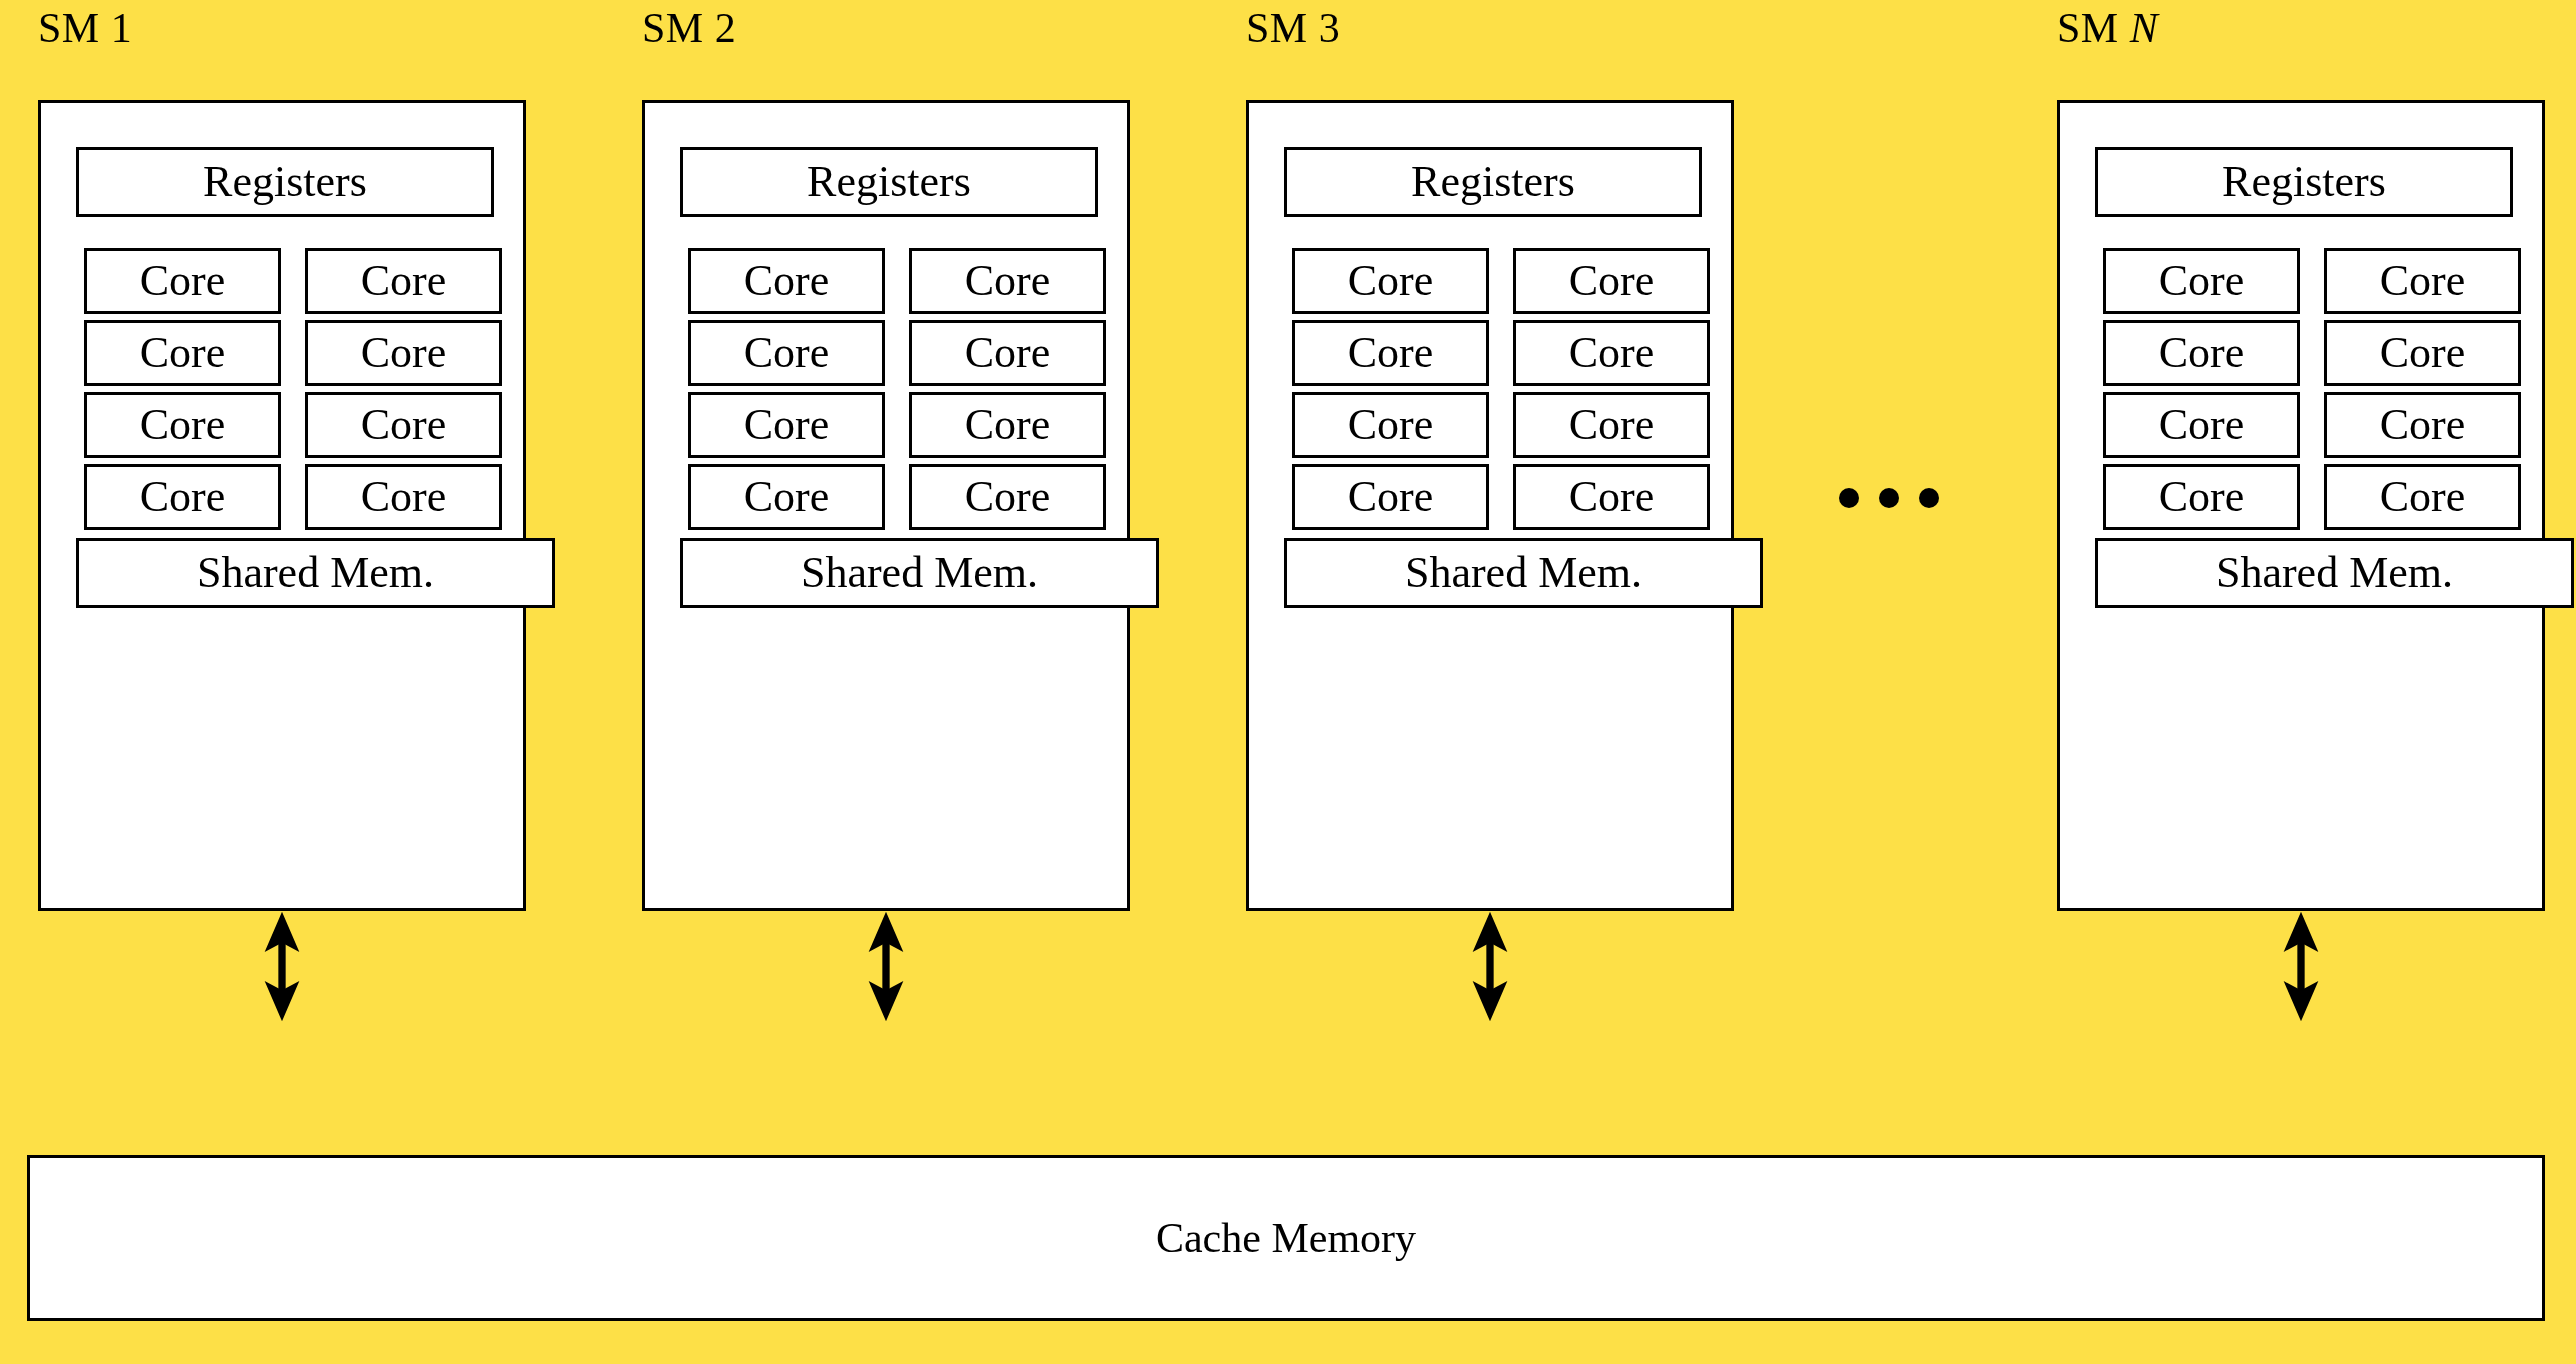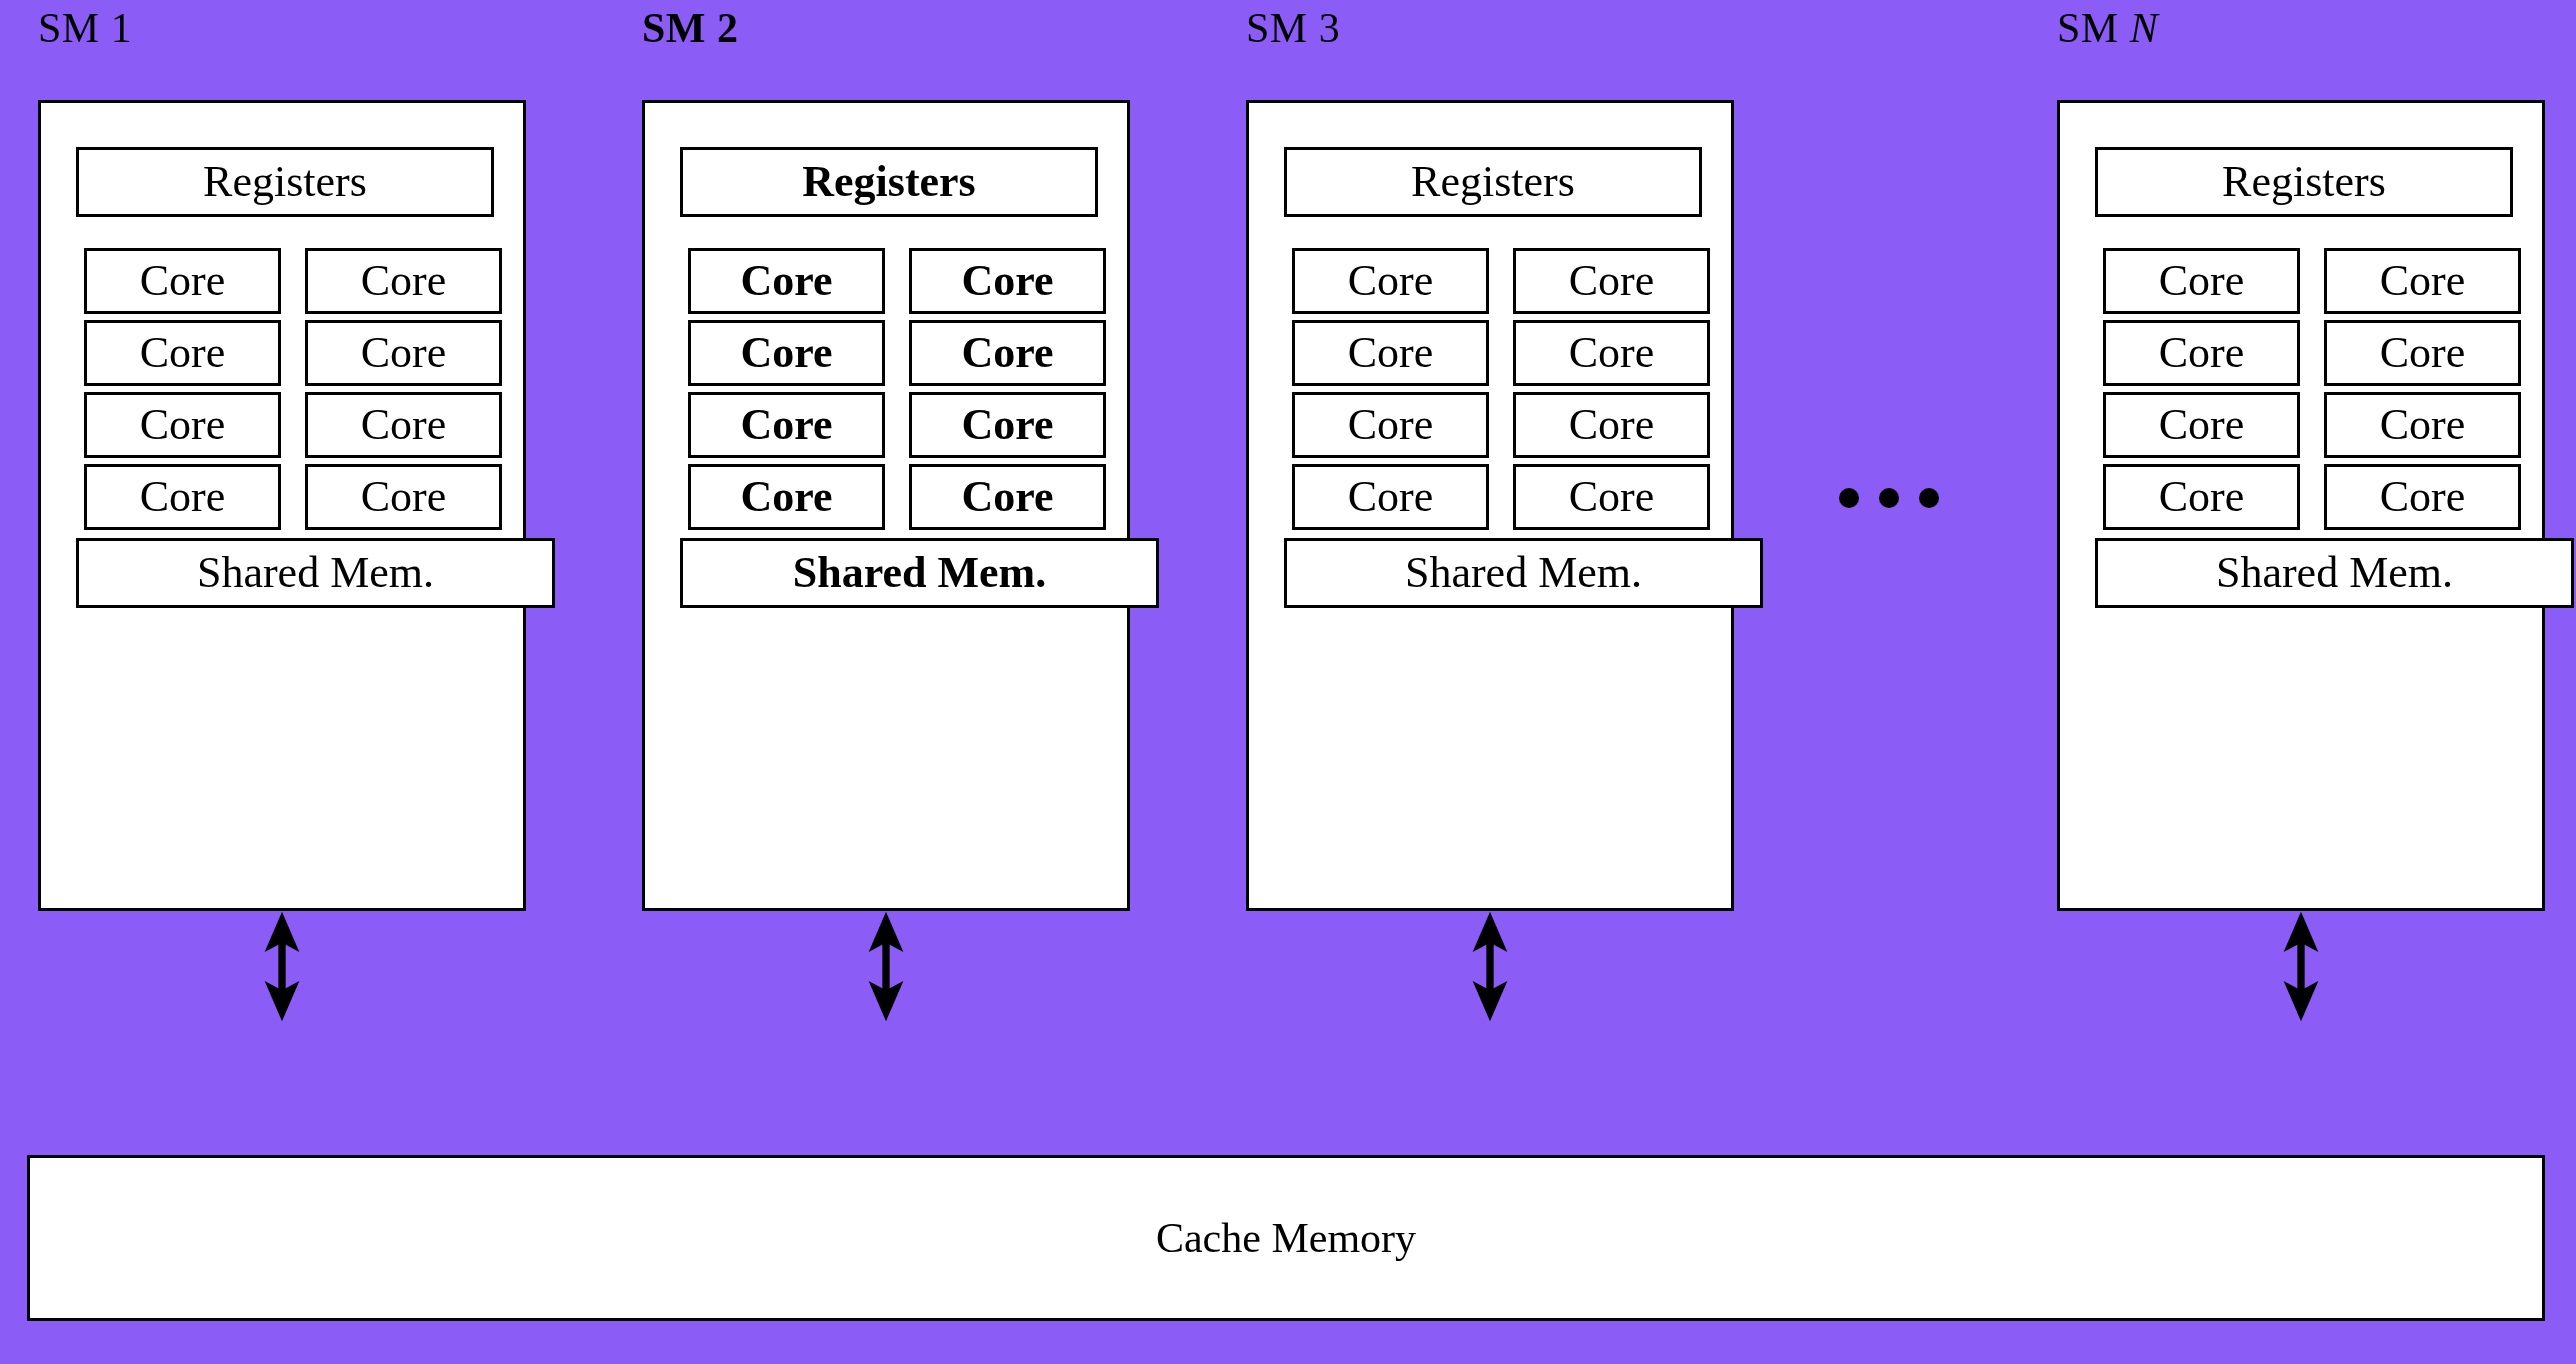--- a/index.html
+++ b/index.html
@@ -4,21 +4,21 @@
 <style>
   html, body {
     margin: 0;
     padding: 0;
     background: #ffffff;
   }
   #canvas {
     position: relative;
     width: 2576px;
     height: 1365px;
-    background: #8b5cf6;
+    background: #fde047;
     font-family: "Liberation Serif", "DejaVu Serif", serif;
     color: #000000;
     overflow: hidden;
   }
 
   
   .sm-col {
     position: absolute;
     top: 0;
     width: 488px;
@@ -179,21 +179,21 @@
         </div>
         <div class="core-row r3">
           <div class="box core-box left">Core</div>
           <div class="box core-box right">Core</div>
         </div>
         <div class="box sharedmem-box">Shared Mem.</div>
       </div>
     </div>
   </div>
 
-  <div class="sm-col" style="left:642px;font-weight:bold;">
+  <div class="sm-col" style="left:642px;">
     <div class="sm-label"><span>SM </span><span>2</span></div>
     <div class="sm-outer">
       <div class="sm-inner">
         <div class="box registers-box">Registers</div>
         <div class="core-row r0">
           <div class="box core-box left">Core</div>
           <div class="box core-box right">Core</div>
         </div>
         <div class="core-row r1">
           <div class="box core-box left">Core</div>

